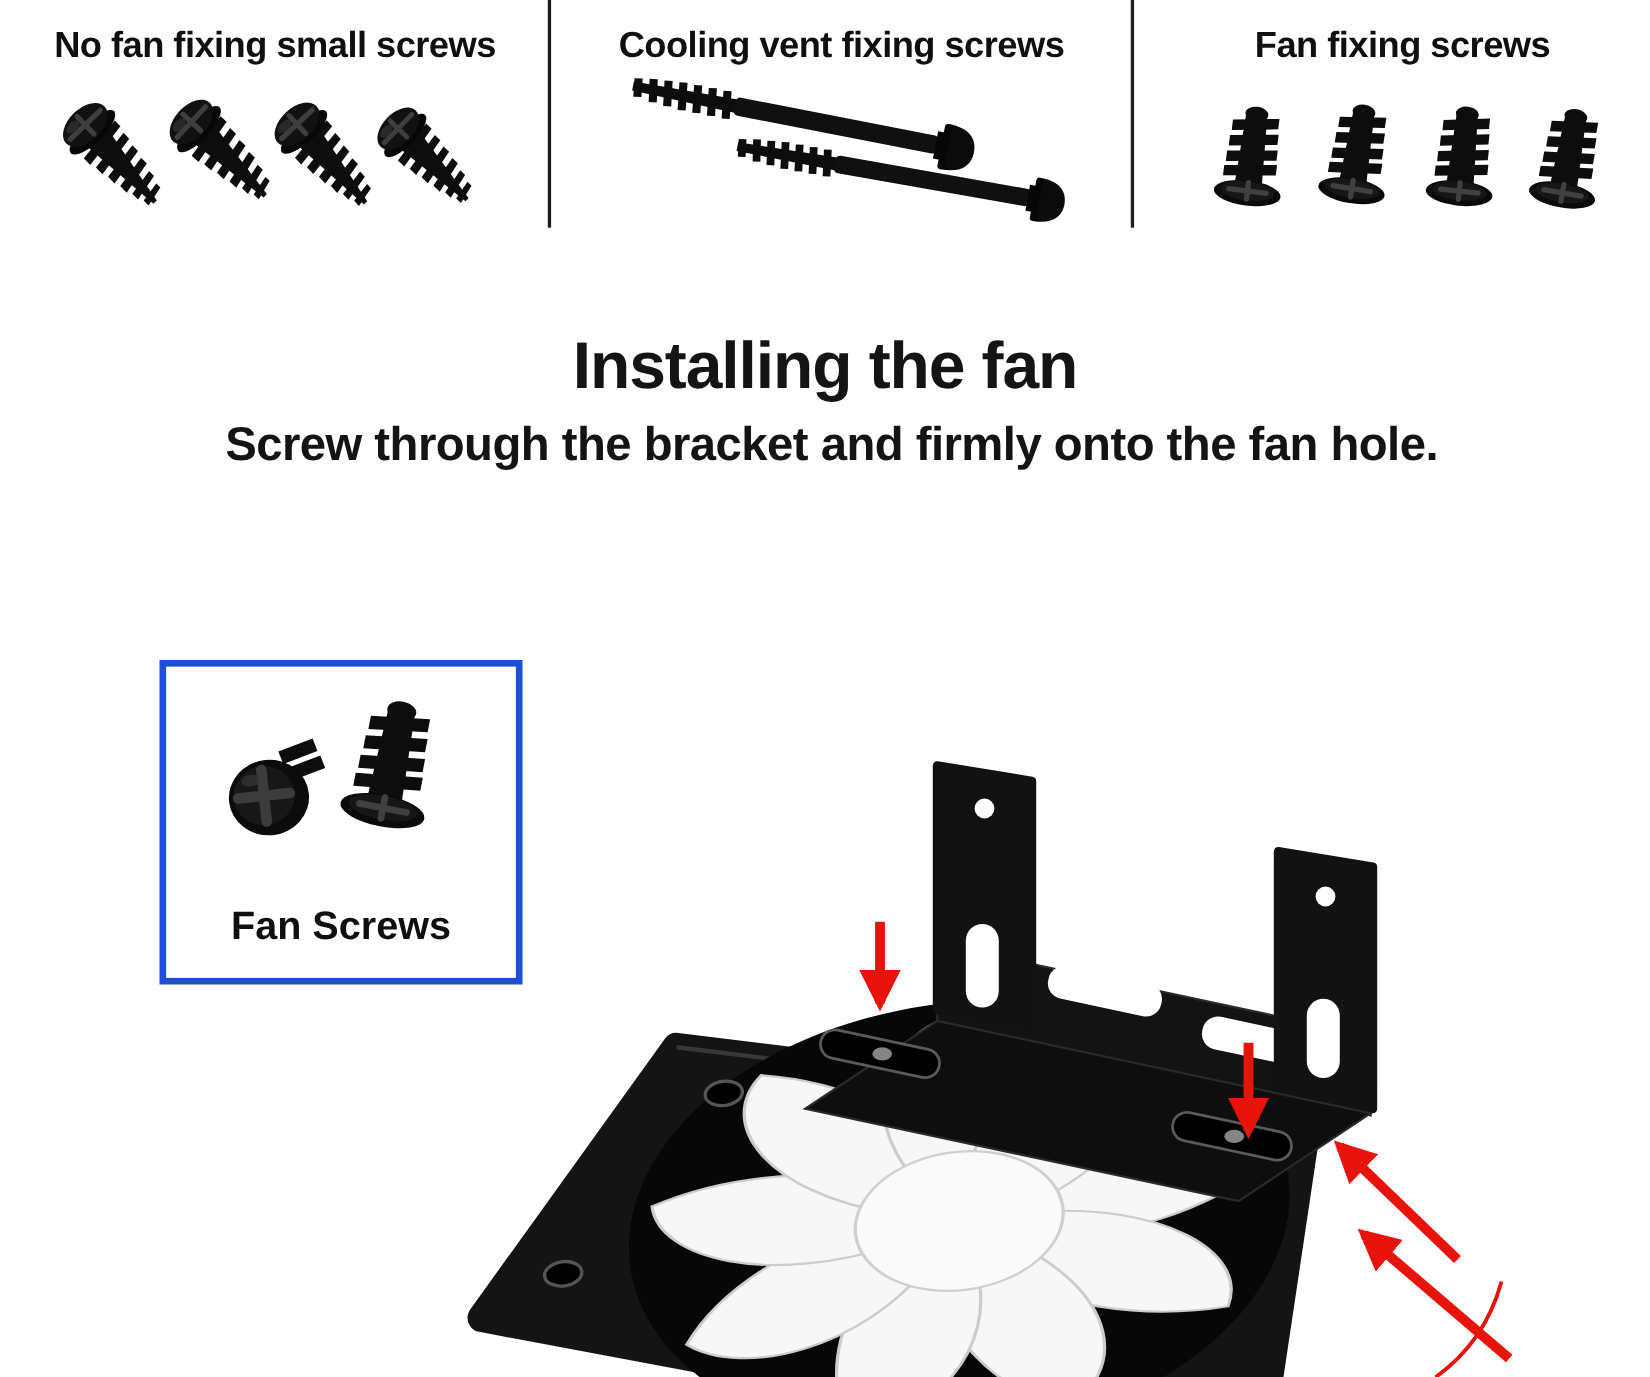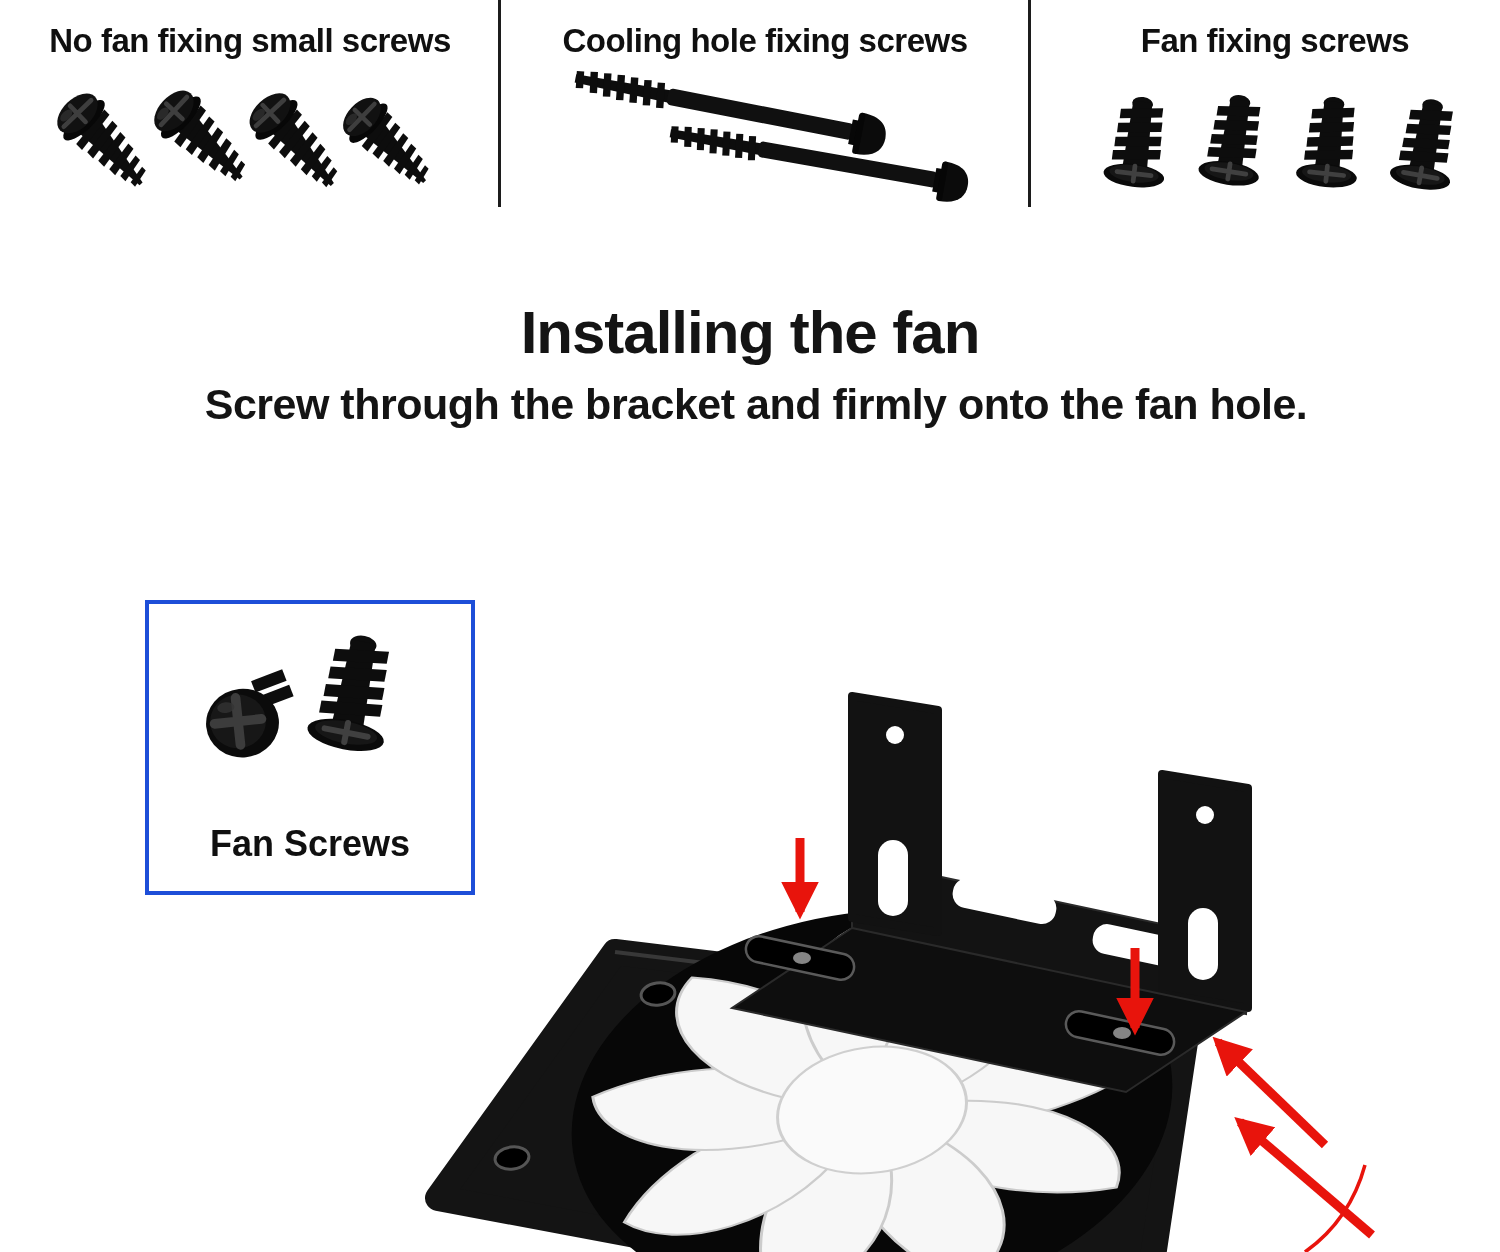--- a/index.html
+++ b/index.html
@@ -21,21 +21,21 @@
   .screw { position:absolute; }
 
   
   .title-block { position:absolute; left:0; width:100%; text-align:center; font-weight:bold; color:#141414; }
   .main-title { top:298px; font-size:60px; letter-spacing:-1px; }
   .sub-title  { top:380px; font-size:43px; letter-spacing:-0.5px;padding-left:12px; }
 
   
   .callout {
     position:absolute; left:145px; top:600px; width:330px; height:295px;
-    border:4px solid #1d4ed8; background:#ffffff;
+    border:6px solid #1d4ed8; background:#ffffff;
   }
   .callout-label {
     position:absolute; left:0; bottom:26px; width:100%;
     text-align:center; font-size:36px; font-weight:bold; color:#101010;
   }
 
   
   .illustration { position:absolute; left:420px; top:690px; width:1080px; height:562px; }
 </style>
 </head>
@@ -95,21 +95,21 @@
         <ellipse cx="32" cy="40" rx="8" ry="5" fill="#333333" opacity="0.8"></ellipse>
       </symbol>
     </defs>
   </svg>
 
   <section class="panel" style="left:0;width:500px">
     <h3 class="panel-label">No fan fixing small screws</h3>
   </section>
   <div class="vline" style="left:498px"></div>
   <section class="panel" style="left:500px;width:530px">
-    <h3 class="panel-label">Cooling hole fixing screws</h3>
+    <h3 class="panel-label">Cooling vent fixing screws</h3>
   </section>
   <div class="vline" style="left:1028px"></div>
   <section class="panel" style="left:1040px;width:470px">
     <h3 class="panel-label">Fan fixing screws</h3>
   </section>
 
   <svg class="screw" style="left:60px;top:84px;width:92px;height:118px;transform:rotate(-44deg)" viewBox="0 0 64 112">
       <use href="#screw-small"></use>
     </svg>
   <svg class="screw" style="left:158px;top:80px;width:92px;height:118px;transform:rotate(-47deg)" viewBox="0 0 64 112">

